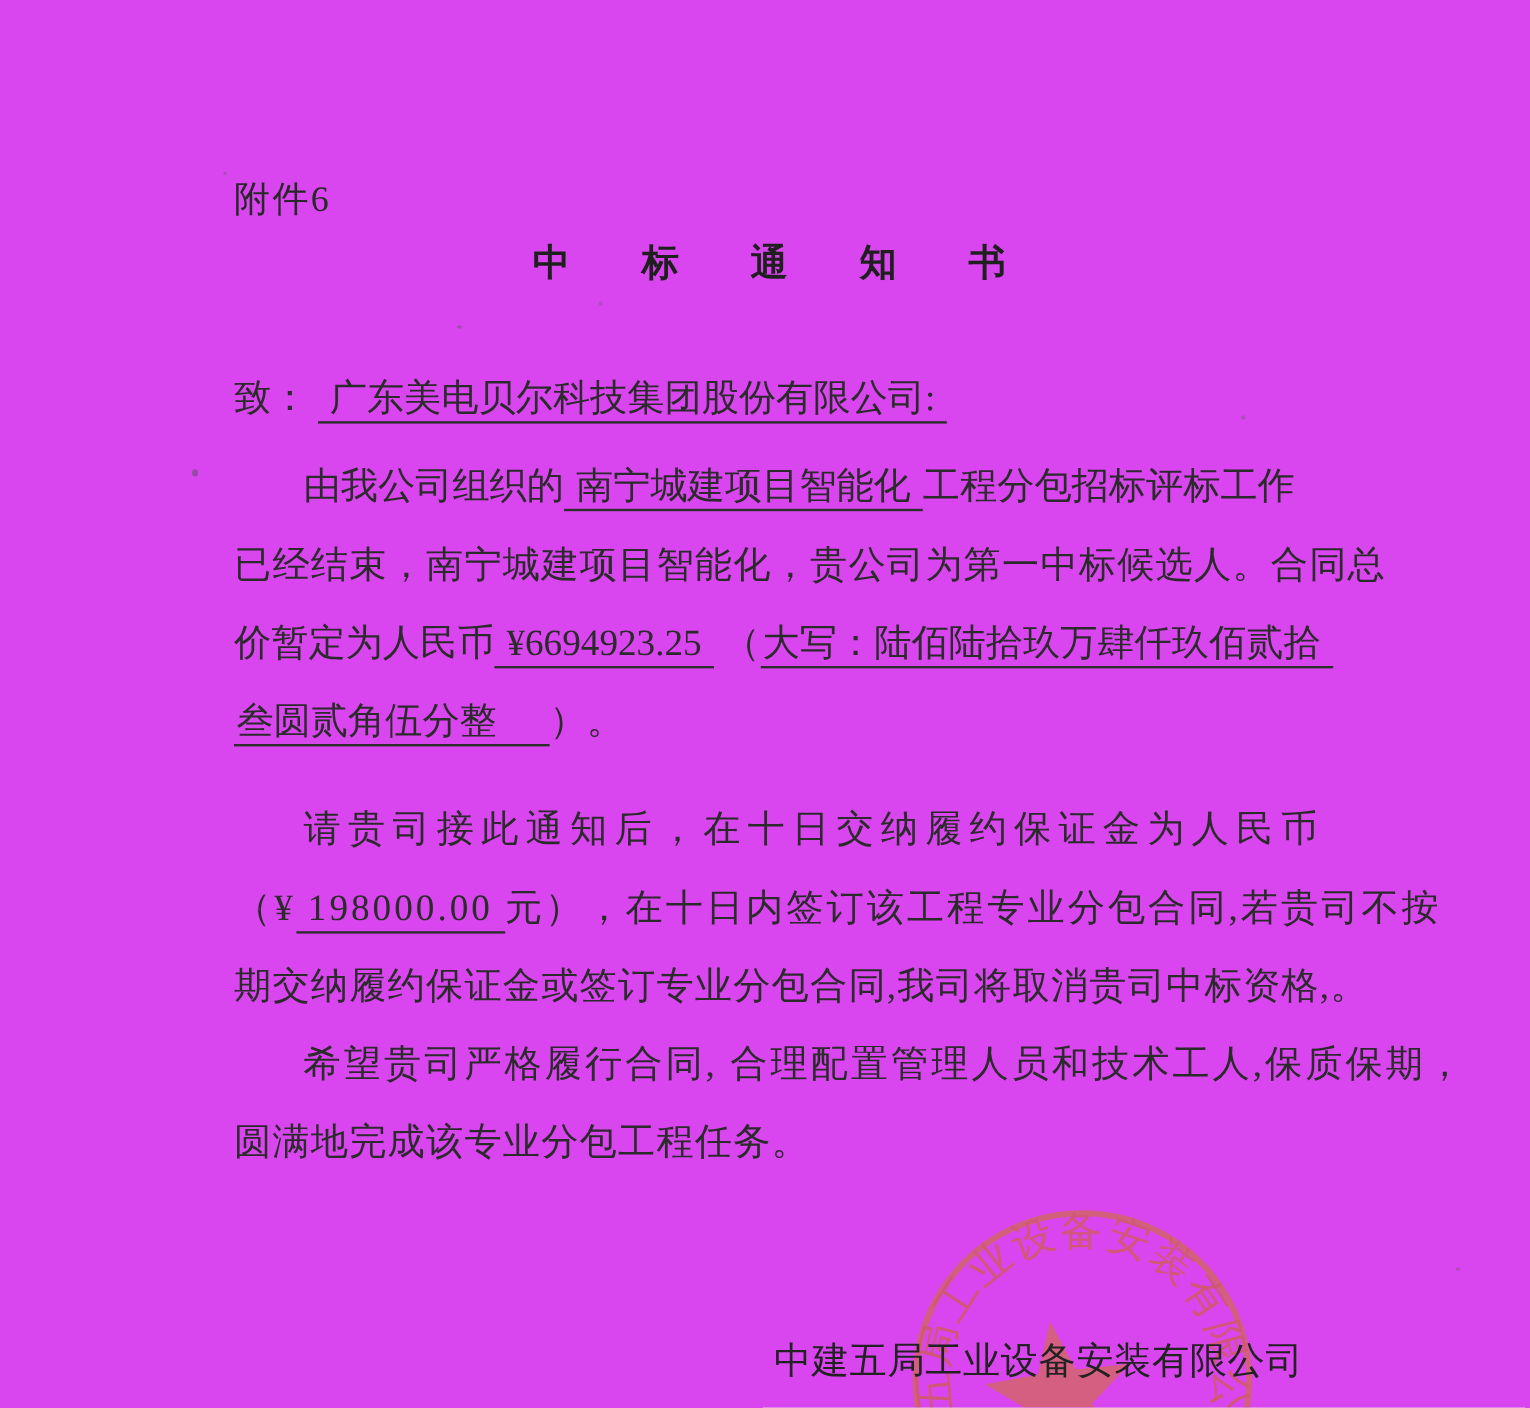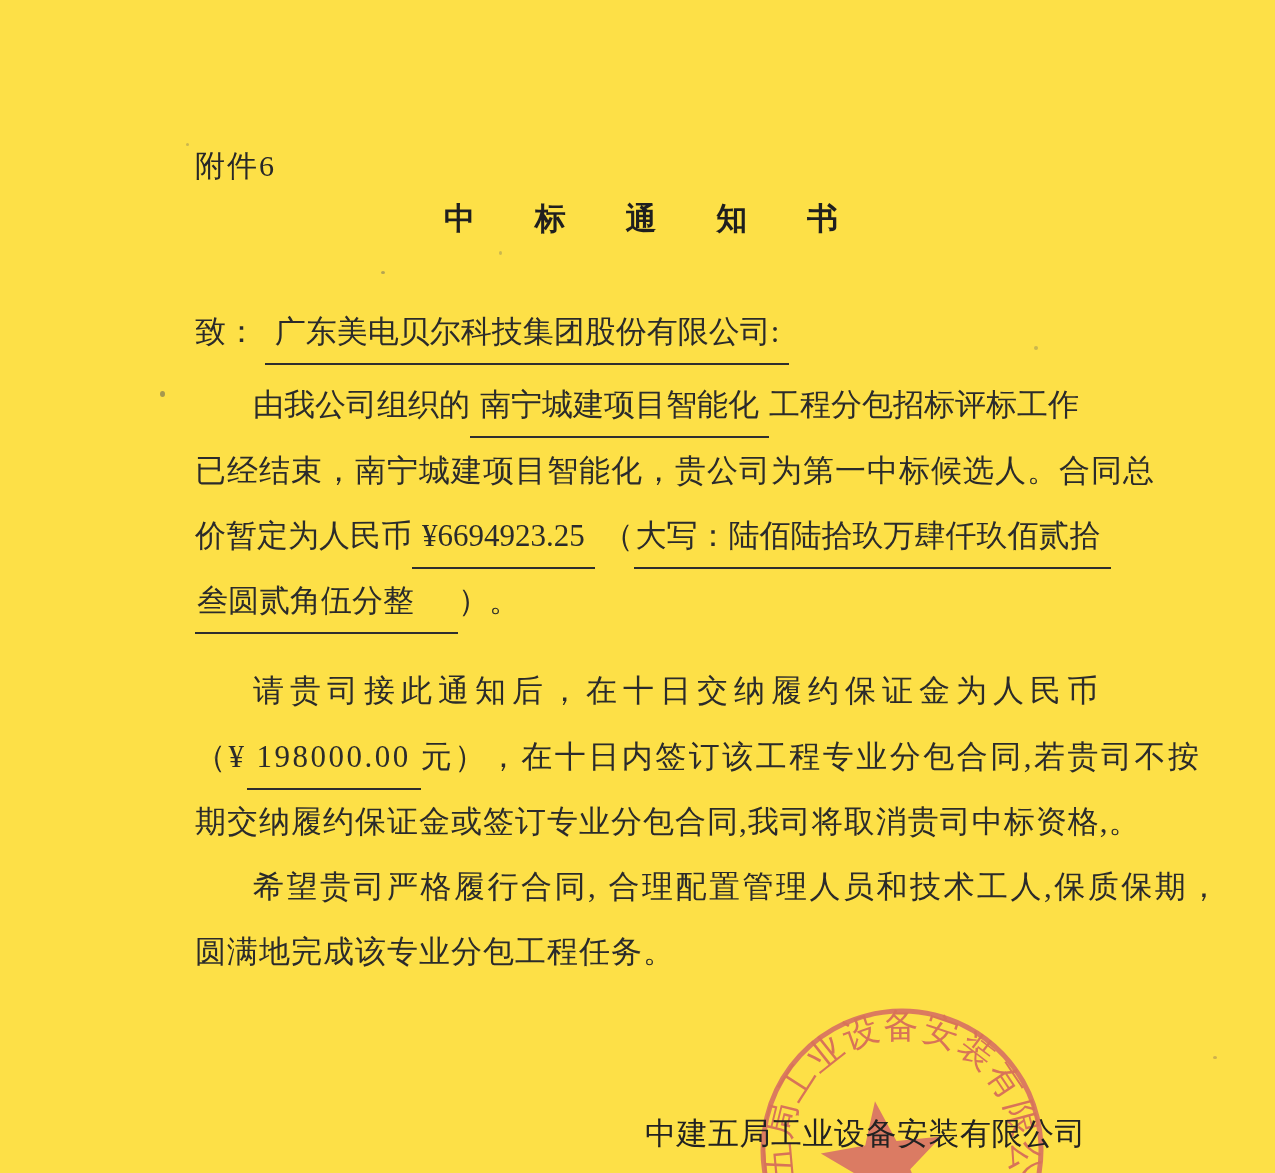--- a/index.html
+++ b/index.html
@@ -1,20 +1,20 @@
 <!DOCTYPE html>
 <html><head>
 <meta charset="utf-8">
 <style>
   html,body{margin:0;padding:0;}
   body{background:#e8e8e6;}
   .page{
     position:relative;
     width:1275px;height:1173px;
-    background:#fde047;
+    background:#d946ef;
     overflow:hidden;
     font-family:"Liberation Serif","DejaVu Serif",serif;
     color:#282828;
   }
   .attachment{
     position:absolute;left:195px;top:146px;
     font-size:30px;letter-spacing:2px;
   }
   .doc-title{
     position:absolute;left:195px;top:198px;width:890px;
@@ -22,21 +22,21 @@
     letter-spacing:26px;transform:translateX(14px);
     color:#1f1f1f;
   }
   .line{
     position:absolute;left:195px;
     font-size:31px;line-height:1;white-space:nowrap;
     color:#2b2b2b;
   }
   .u{
     border-bottom:2px solid #2e2e2e;
-    padding:0 10px 14px 10px;
+    padding:0 10px 2px 10px;
   }
   .u-wide-right{padding-right:44px;}
   .indent{padding-left:58px;margin-top:21px;}
   .ls-wide{letter-spacing:6px;font-family:Liberation Serif, serif;}
   .ls-med{letter-spacing:2.5px;}
   .ls-sm{letter-spacing:1px;}
   .signature{
     position:absolute;left:645px;top:1113px;
     font-size:31px;letter-spacing:0.5px;z-index:3;
     color:#222;

